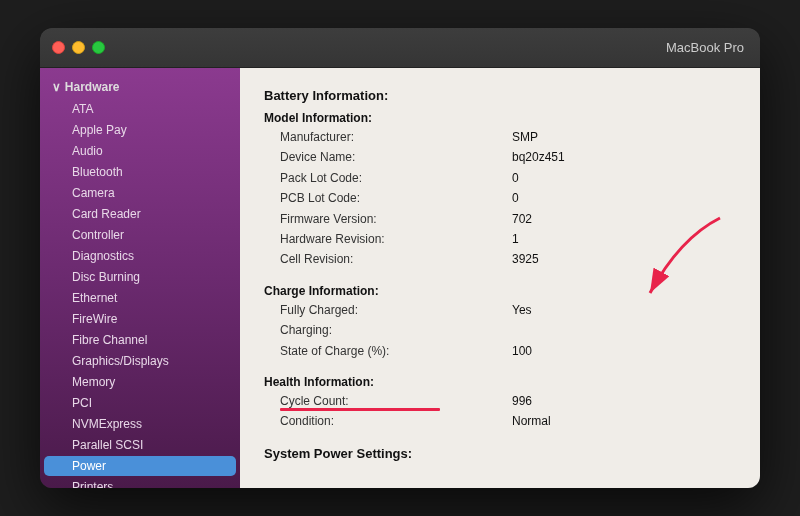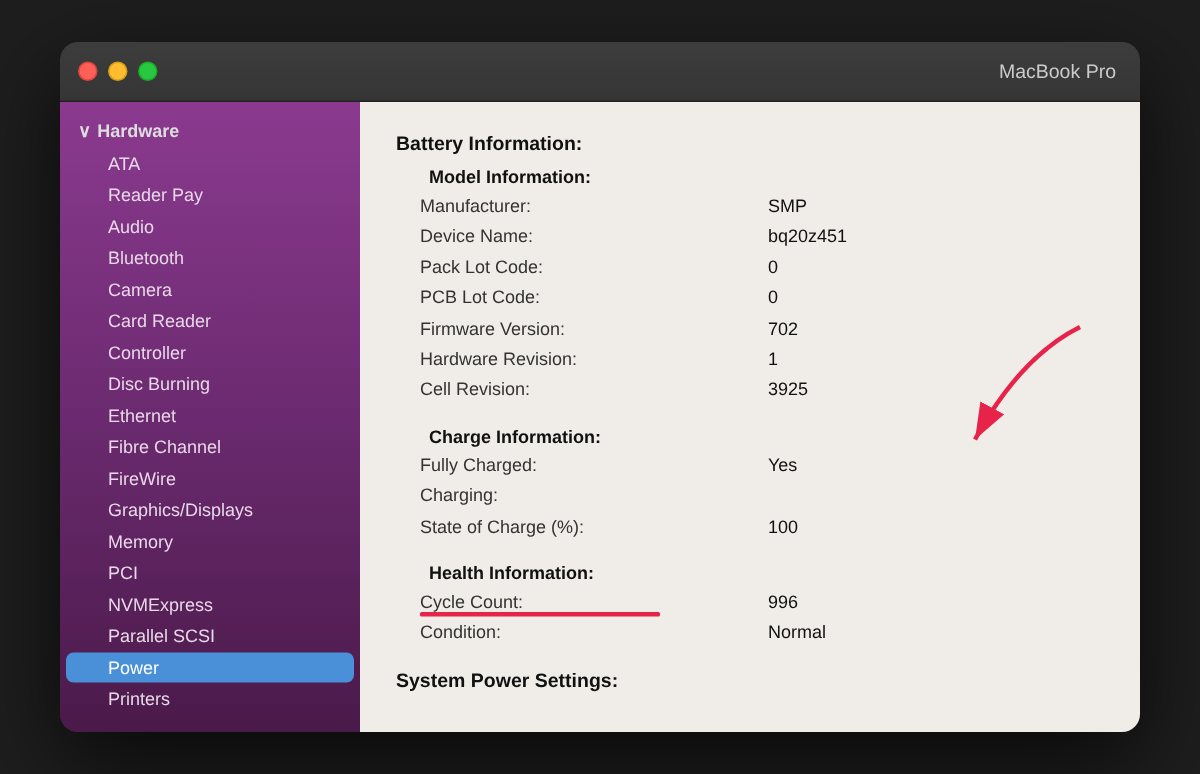--- a/index.html
+++ b/index.html
@@ -132,21 +132,20 @@
       color: #111;
       margin-left: 32px;
     }
 
     .sub-group-title {
       font-size: 12px;
       font-weight: 600;
       margin-top: 4px;
       margin-bottom: 2px;
       color: #111;
-      margin-left: 22px;
     }
 
     .indented {
       padding-left: 16px;
     }
 
     .relative-wrapper {
       position: relative;
     }
   </style>
@@ -164,30 +163,31 @@
   </div>
 
   <div class="content">
 
     <div class="sidebar">
       <div class="sidebar-section-header">
         <span>∨</span>
         <span>Hardware</span>
       </div>
       <div class="sidebar-item">ATA</div>
-      <div class="sidebar-item">Reader Pay</div>
+      <div class="sidebar-item">Apple Pay</div>
       <div class="sidebar-item">Audio</div>
       <div class="sidebar-item">Bluetooth</div>
       <div class="sidebar-item">Camera</div>
       <div class="sidebar-item">Card Reader</div>
       <div class="sidebar-item">Controller</div>
+      <div class="sidebar-item">Diagnostics</div>
       <div class="sidebar-item">Disc Burning</div>
       <div class="sidebar-item">Ethernet</div>
+      <div class="sidebar-item">FireWire</div>
       <div class="sidebar-item">Fibre Channel</div>
-      <div class="sidebar-item">FireWire</div>
       <div class="sidebar-item">Graphics/Displays</div>
       <div class="sidebar-item">Memory</div>
       <div class="sidebar-item">PCI</div>
       <div class="sidebar-item">NVMExpress</div>
       <div class="sidebar-item">Parallel SCSI</div>
       <div class="sidebar-item selected">Power</div>
       <div class="sidebar-item">Printers</div>
 
     </div>
 

